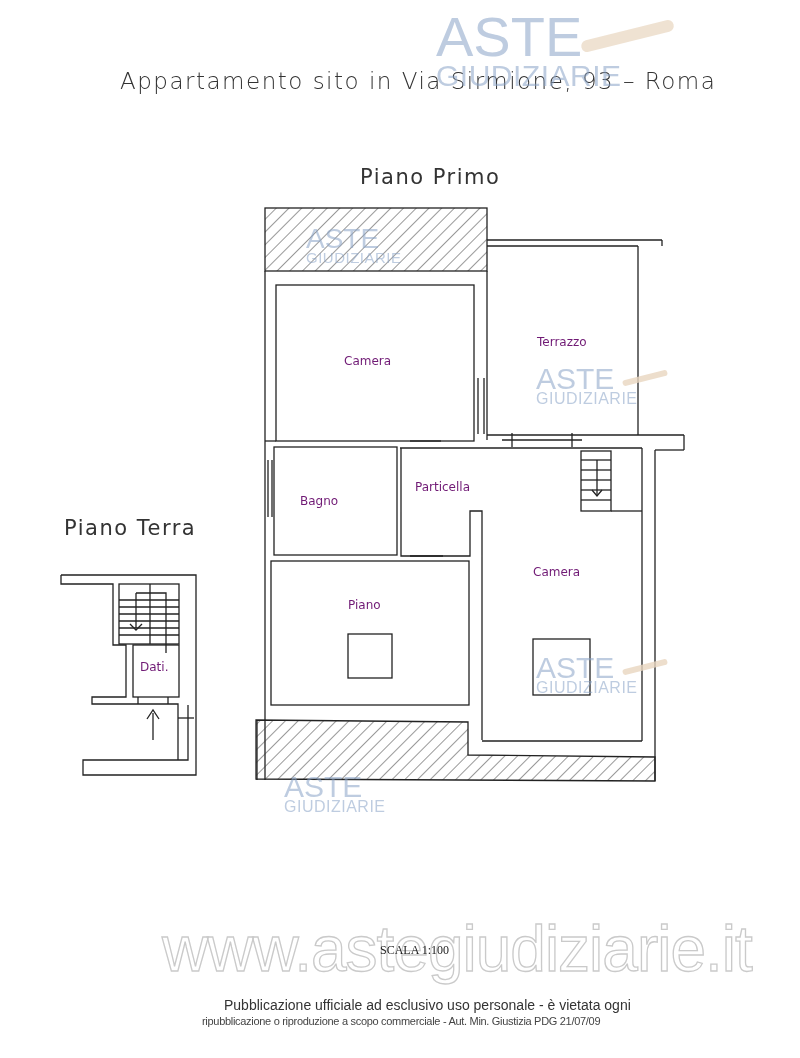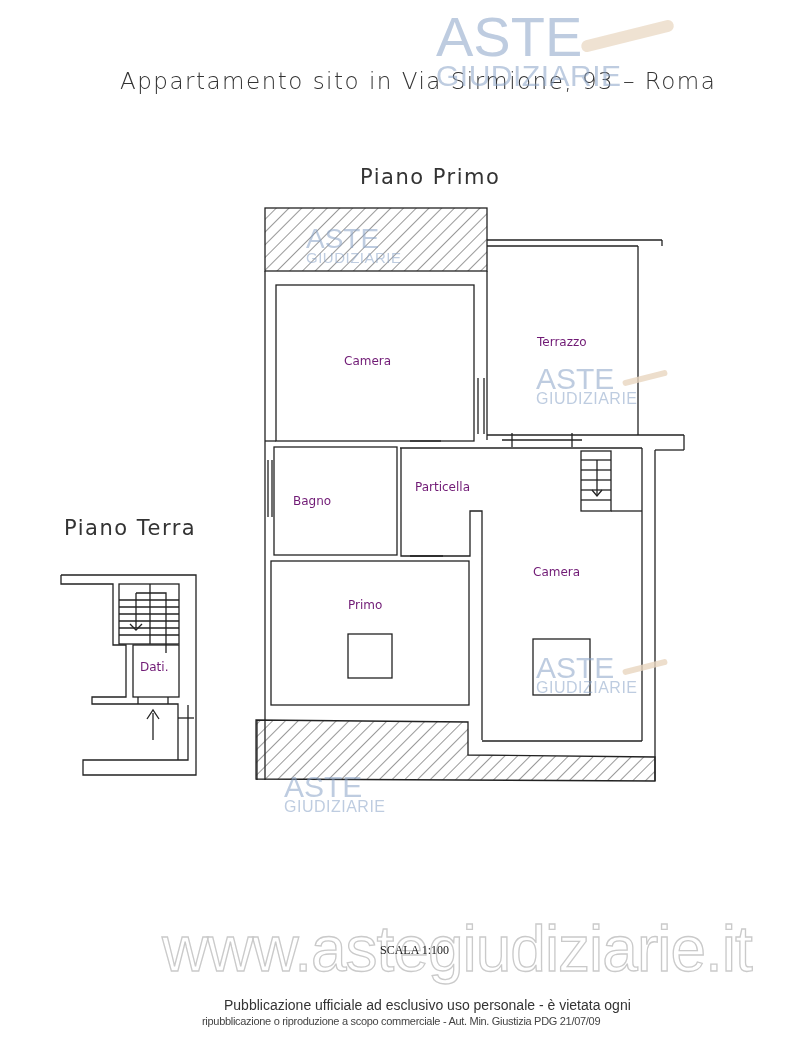--- a/index.html
+++ b/index.html
@@ -108,23 +108,23 @@
   </g>
 </svg>
 
 <div class="abs title">Appartamento sito in Via Sirmione, 93 – Roma</div>
 
 <div class="abs floor-label" style="left:360px; top:153px;margin-top:12px;">Piano Primo</div>
 <div class="abs floor-label" style="left:64px; top:516px;">Piano Terra</div>
 
 <div class="abs room-label" style="left:344px; top:354px;">Camera</div>
 <div class="abs room-label" style="left:537px; top:335px;">Terrazzo</div>
-<div class="abs room-label" style="left:293px; top:494px;text-align:right;">Bagno</div>
+<div class="abs room-label" style="left:300px; top:494px;text-align:right;">Bagno</div>
 <div class="abs room-label" style="left:415px; top:480px;">Particella</div>
-<div class="abs room-label" style="left:348px; top:598px;">Primo</div>
+<div class="abs room-label" style="left:348px; top:598px;">Piano</div>
 <div class="abs room-label" style="left:533px; top:565px;">Camera</div>
 <div class="abs room-label" style="left:140px; top:660px;">Dati.</div>
 
 <div class="abs wm" style="left:436px; top:12px;">
   <span class="a" style="font-size:56px;">ASTE</span>
   <span class="g" style="font-size:30px;">GIUDIZIARIE</span>
 </div>
 <div class="abs" style="left:580px; top:30px; width:95px; height:12px; background:#e8d6bf; opacity:0.7; transform:rotate(-14deg); border-radius:6px;"></div>
 
 <div class="abs wm" style="left:306px; top:226px;">

